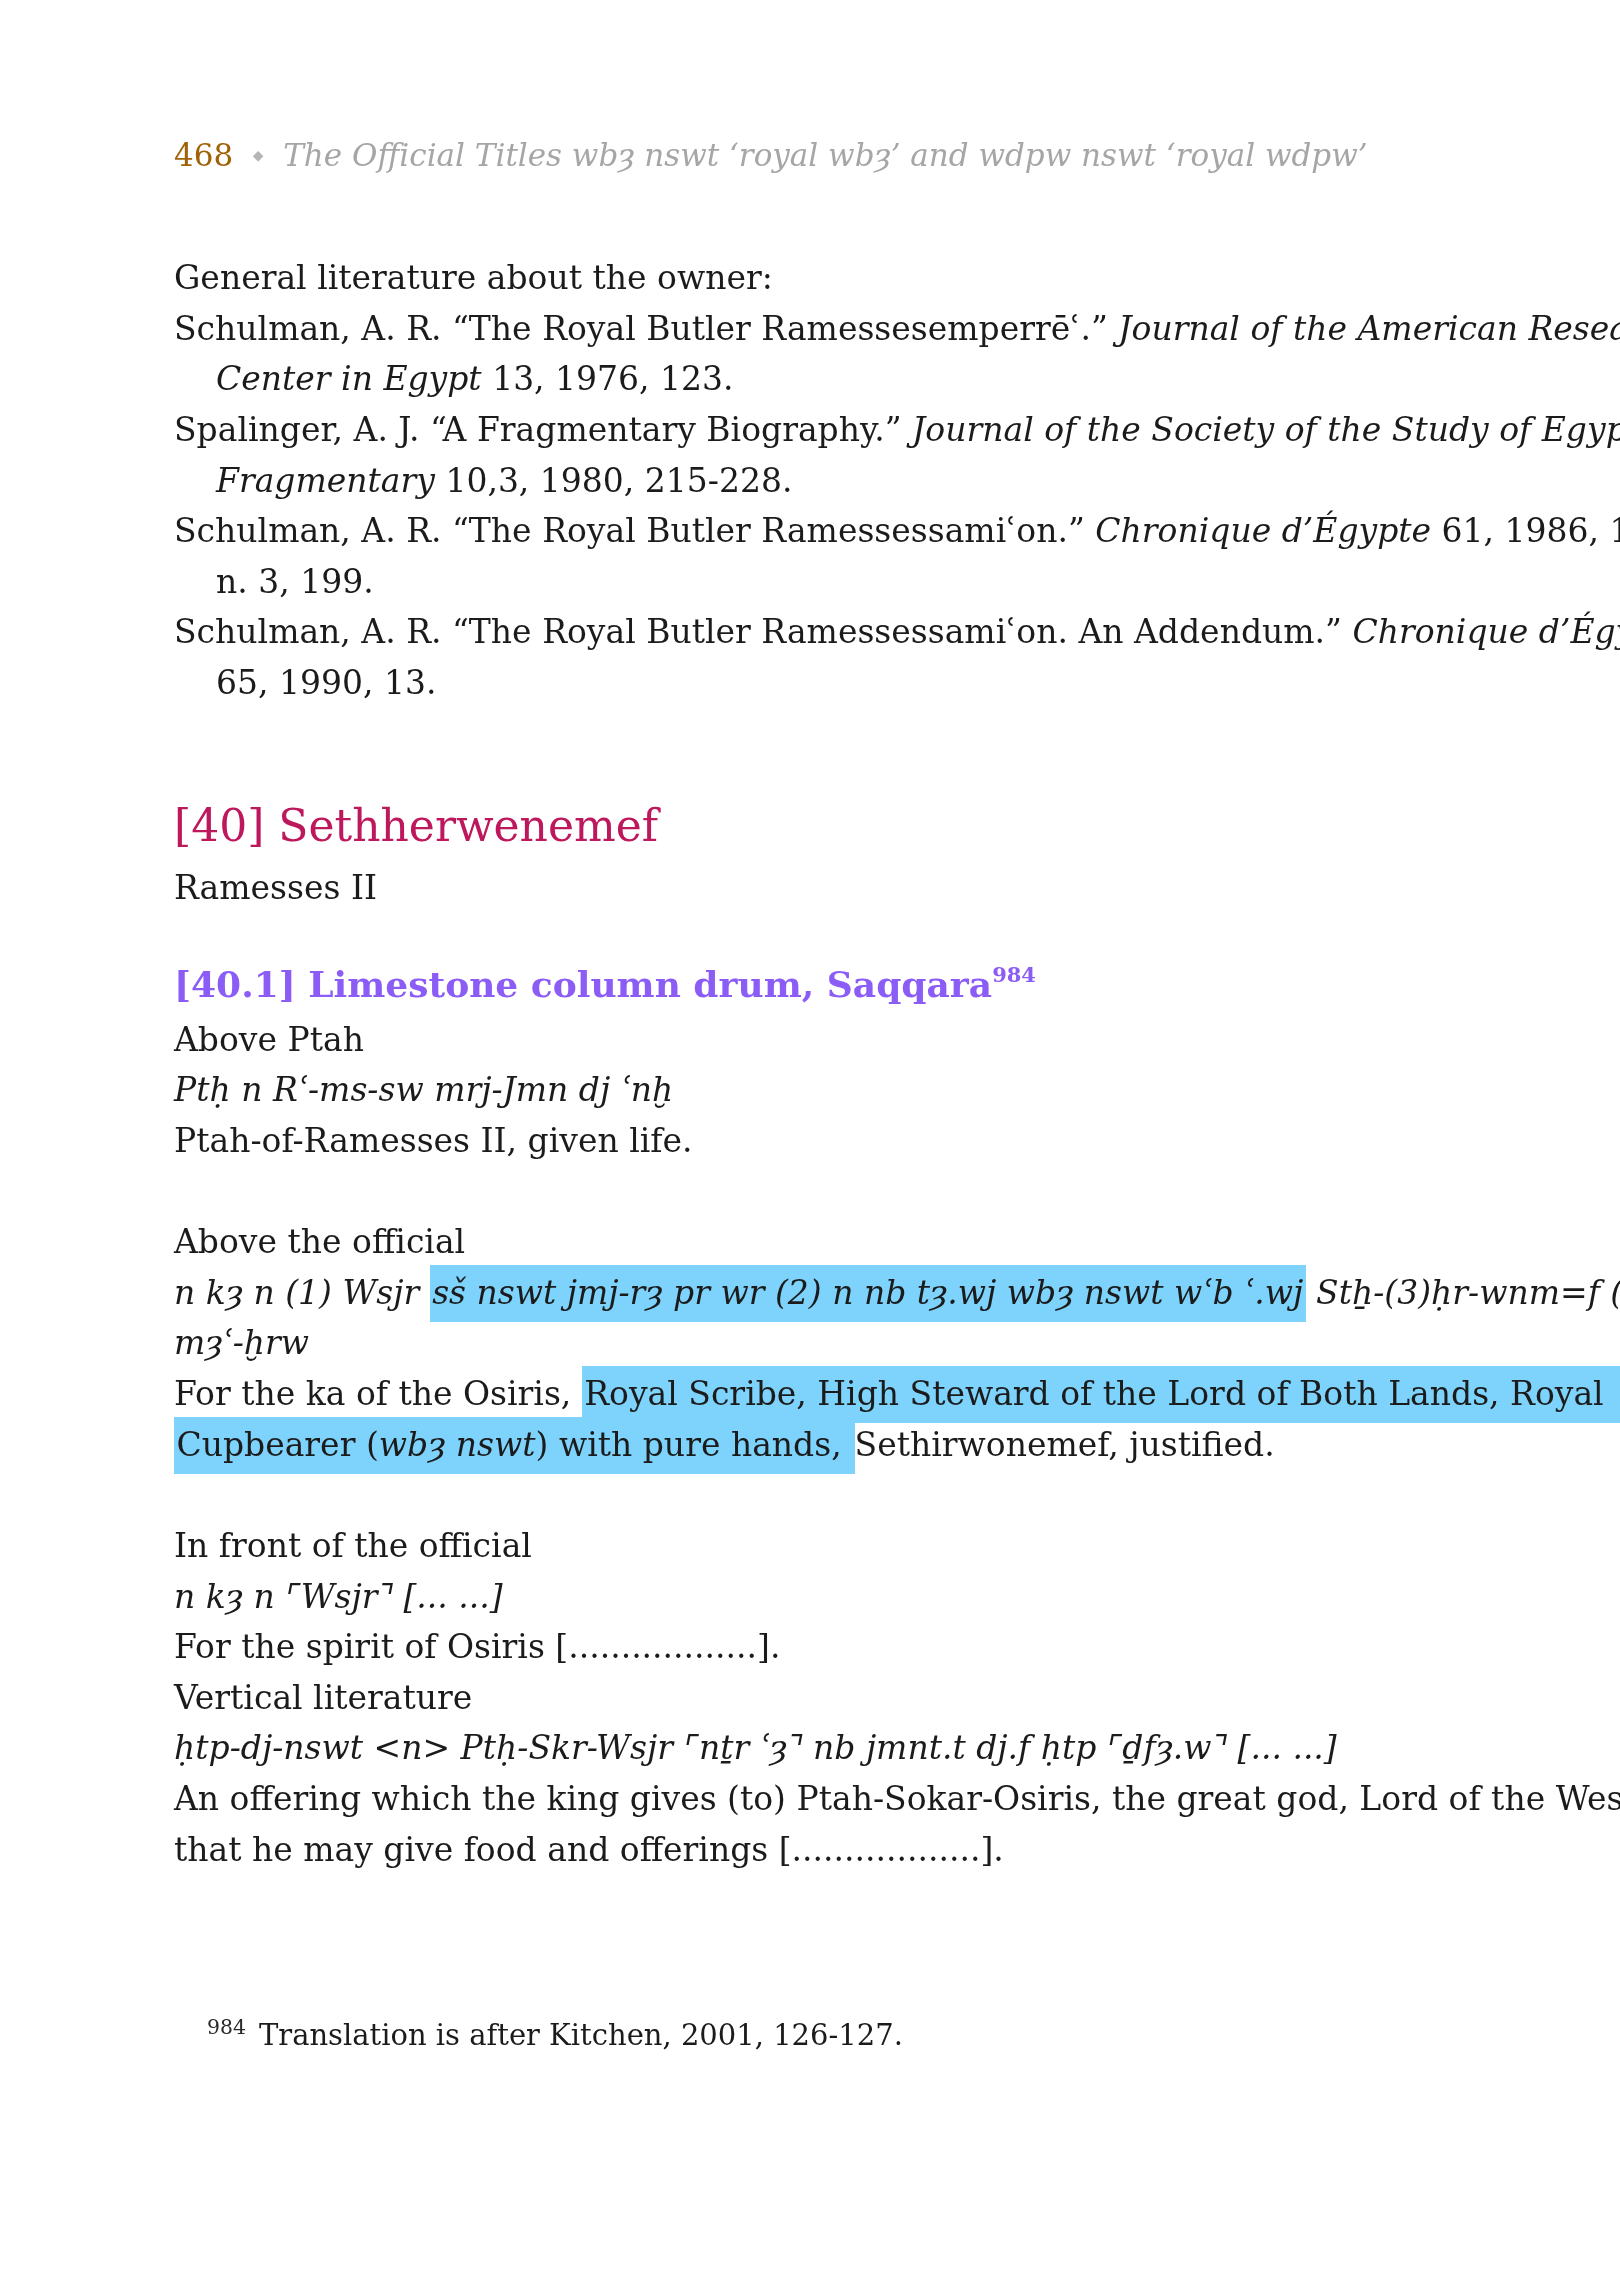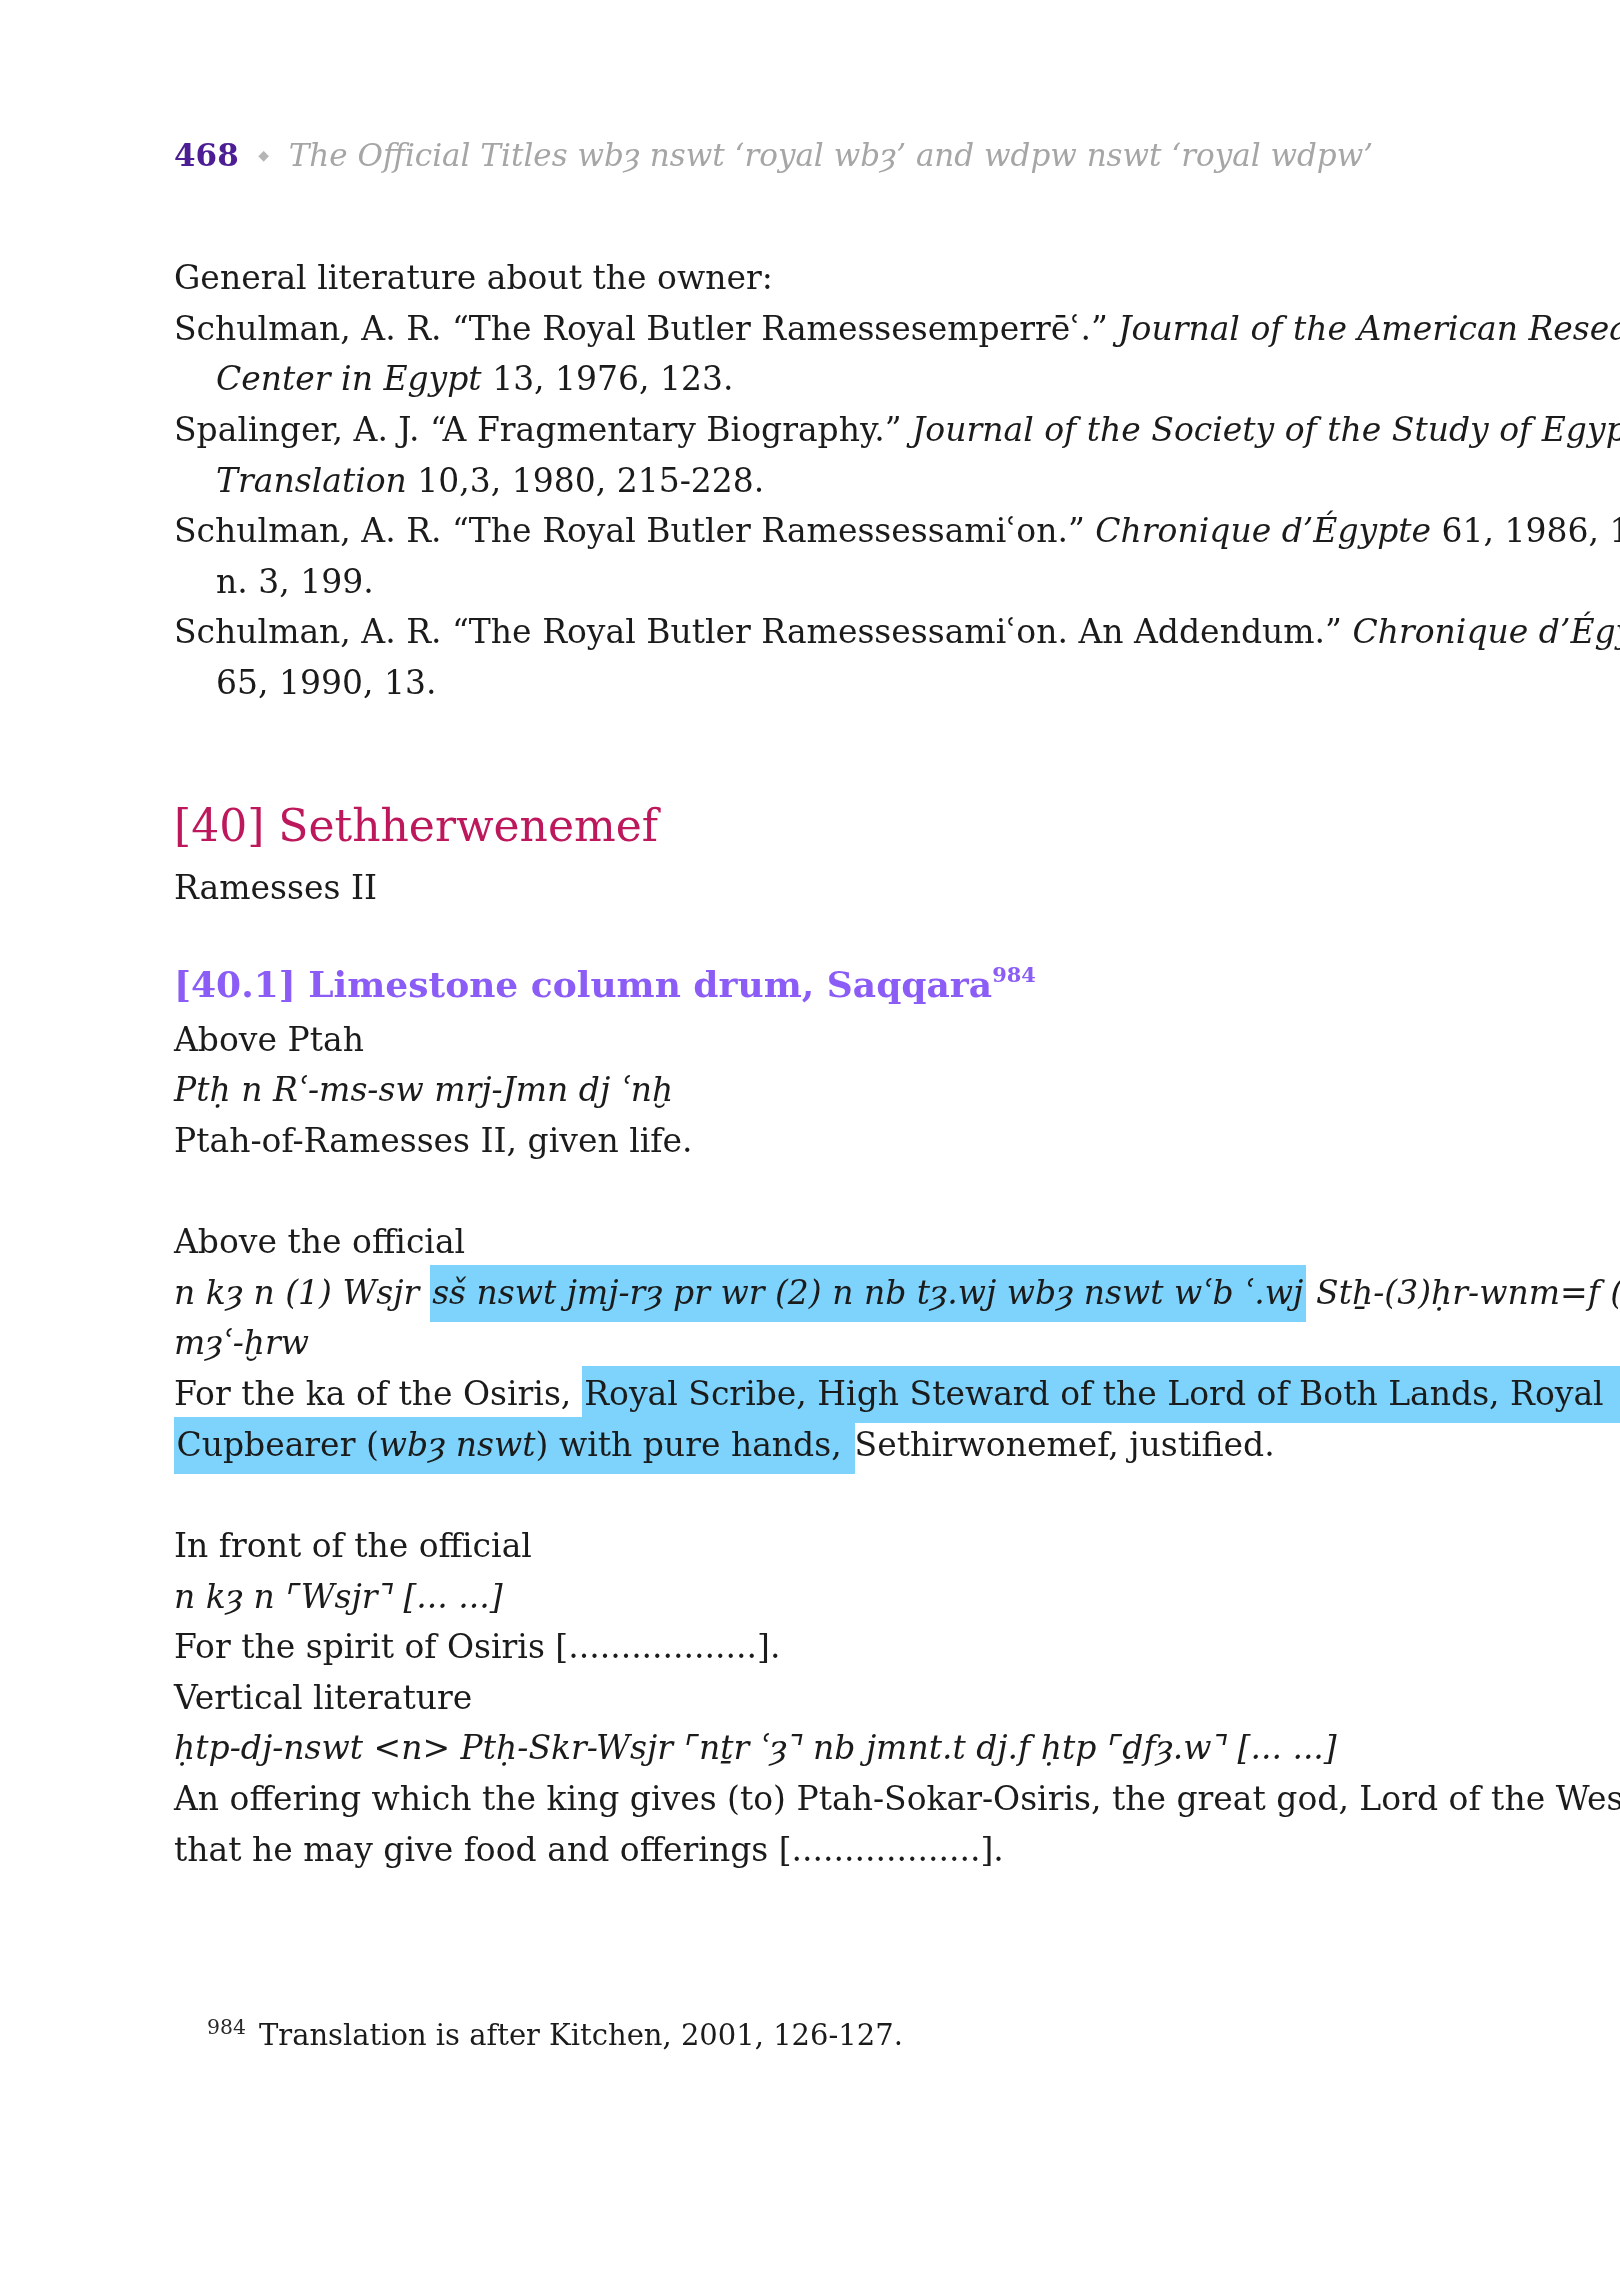--- a/index.html
+++ b/index.html
@@ -8,21 +8,21 @@
     font-family:"DejaVu Serif","DejaVu Sans","Liberation Serif",serif;
     color:#1b1b1b;overflow:hidden;
   }
   .ln{position:absolute;left:174px;white-space:nowrap;font-size:33px;line-height:42px;}
   .indent{padding-left:42px;}
   .it{font-style:italic;}
   .tl{font-style:italic;}
   .hl{background:#7dd3fc;padding:8.2px 2.4px 9.8px 2.4px;text-align:right;}
   .hl-extend{padding-right:122px;}
   .running-header{position:absolute;left:174px;top:137px;white-space:nowrap;color:#a6a6a6;font-size:31px;}
-  .pgnum{font-weight:bold;color:#4c1d95;margin-right:19.6px;}
+  .pgnum{font-weight:normal;color:#a16207;margin-right:19.6px;}
   .bullet{font-size:14px;vertical-align:6.5px;margin-right:19.6px;color:#b5b5b5;}
   .rtitle{font-style:italic;}
   .h40{position:absolute;left:174px;top:800px;font-size:44px;font-weight:normal;white-space:nowrap;color:#be185d;}
   .h401{position:absolute;left:174px;top:962px;font-size:36px;font-weight:bold;white-space:nowrap;color:#8b5cf6;}
   .h401 sup{font-size:21px;vertical-align:14.7px;font-weight:bold;}
   .footnote{position:absolute;left:207px;top:2015px;font-size:29px;white-space:nowrap;}
   .fn-marker{font-size:20.4px;vertical-align:11.4px;margin-right:13px;color:#2a2a2a;}
 </style>
 </head>
 <body>
@@ -39,21 +39,21 @@
   <div class="ln" style="top:308px">
     <span>Schulman, A. R. “The Royal Butler Ramessesemperrēʿ.” </span><span class="it">Journal of the American Research</span>
   </div>
   <div class="ln indent" style="top:358px">
     <span class="it">Center in Egypt</span><span> 13, 1976, 123.</span>
   </div>
   <div class="ln" style="top:409px">
     <span>Spalinger, A. J. “A Fragmentary Biography.” </span><span class="it">Journal of the Society of the Study of Egyptian</span>
   </div>
   <div class="ln indent" style="top:460px">
-    <span class="it">Translation</span><span> 10,3, 1980, 215-228.</span>
+    <span class="it">Fragmentary</span><span> 10,3, 1980, 215-228.</span>
   </div>
   <div class="ln" style="top:510px">
     <span>Schulman, A. R. “The Royal Butler Ramessessamiʿon.” </span><span class="it">Chronique d’Égypte</span><span> 61, 1986, 195,</span>
   </div>
   <div class="ln indent" style="top:561px">
     <span>n. 3, 199.</span>
   </div>
   <div class="ln" style="top:611px">
     <span>Schulman, A. R. “The Royal Butler Ramessessamiʿon. An Addendum.” </span><span class="it">Chronique d’Égypte</span>
   </div>

